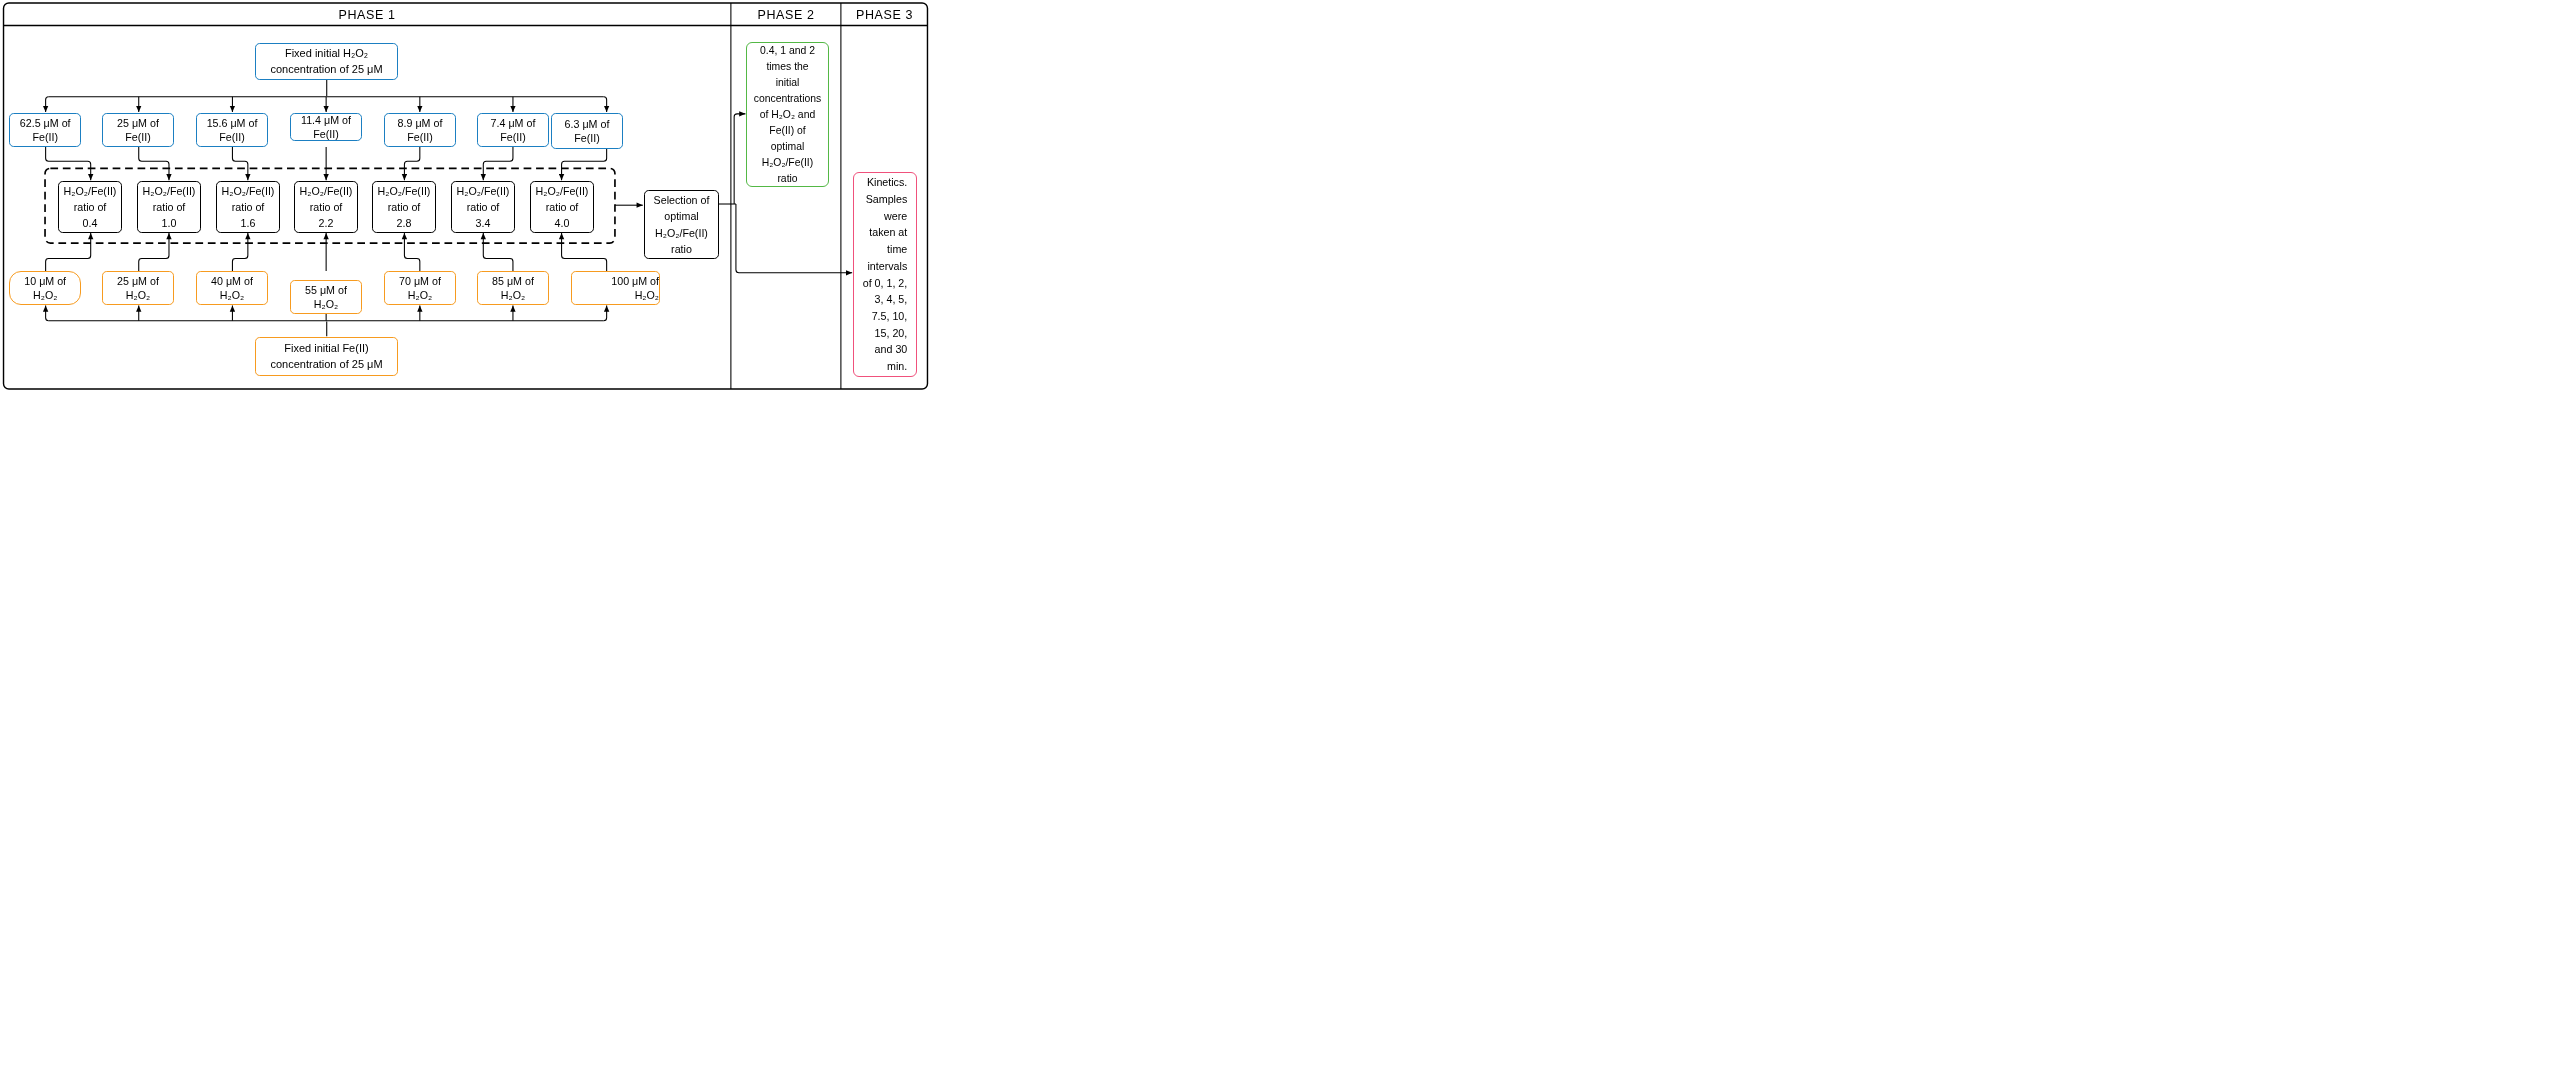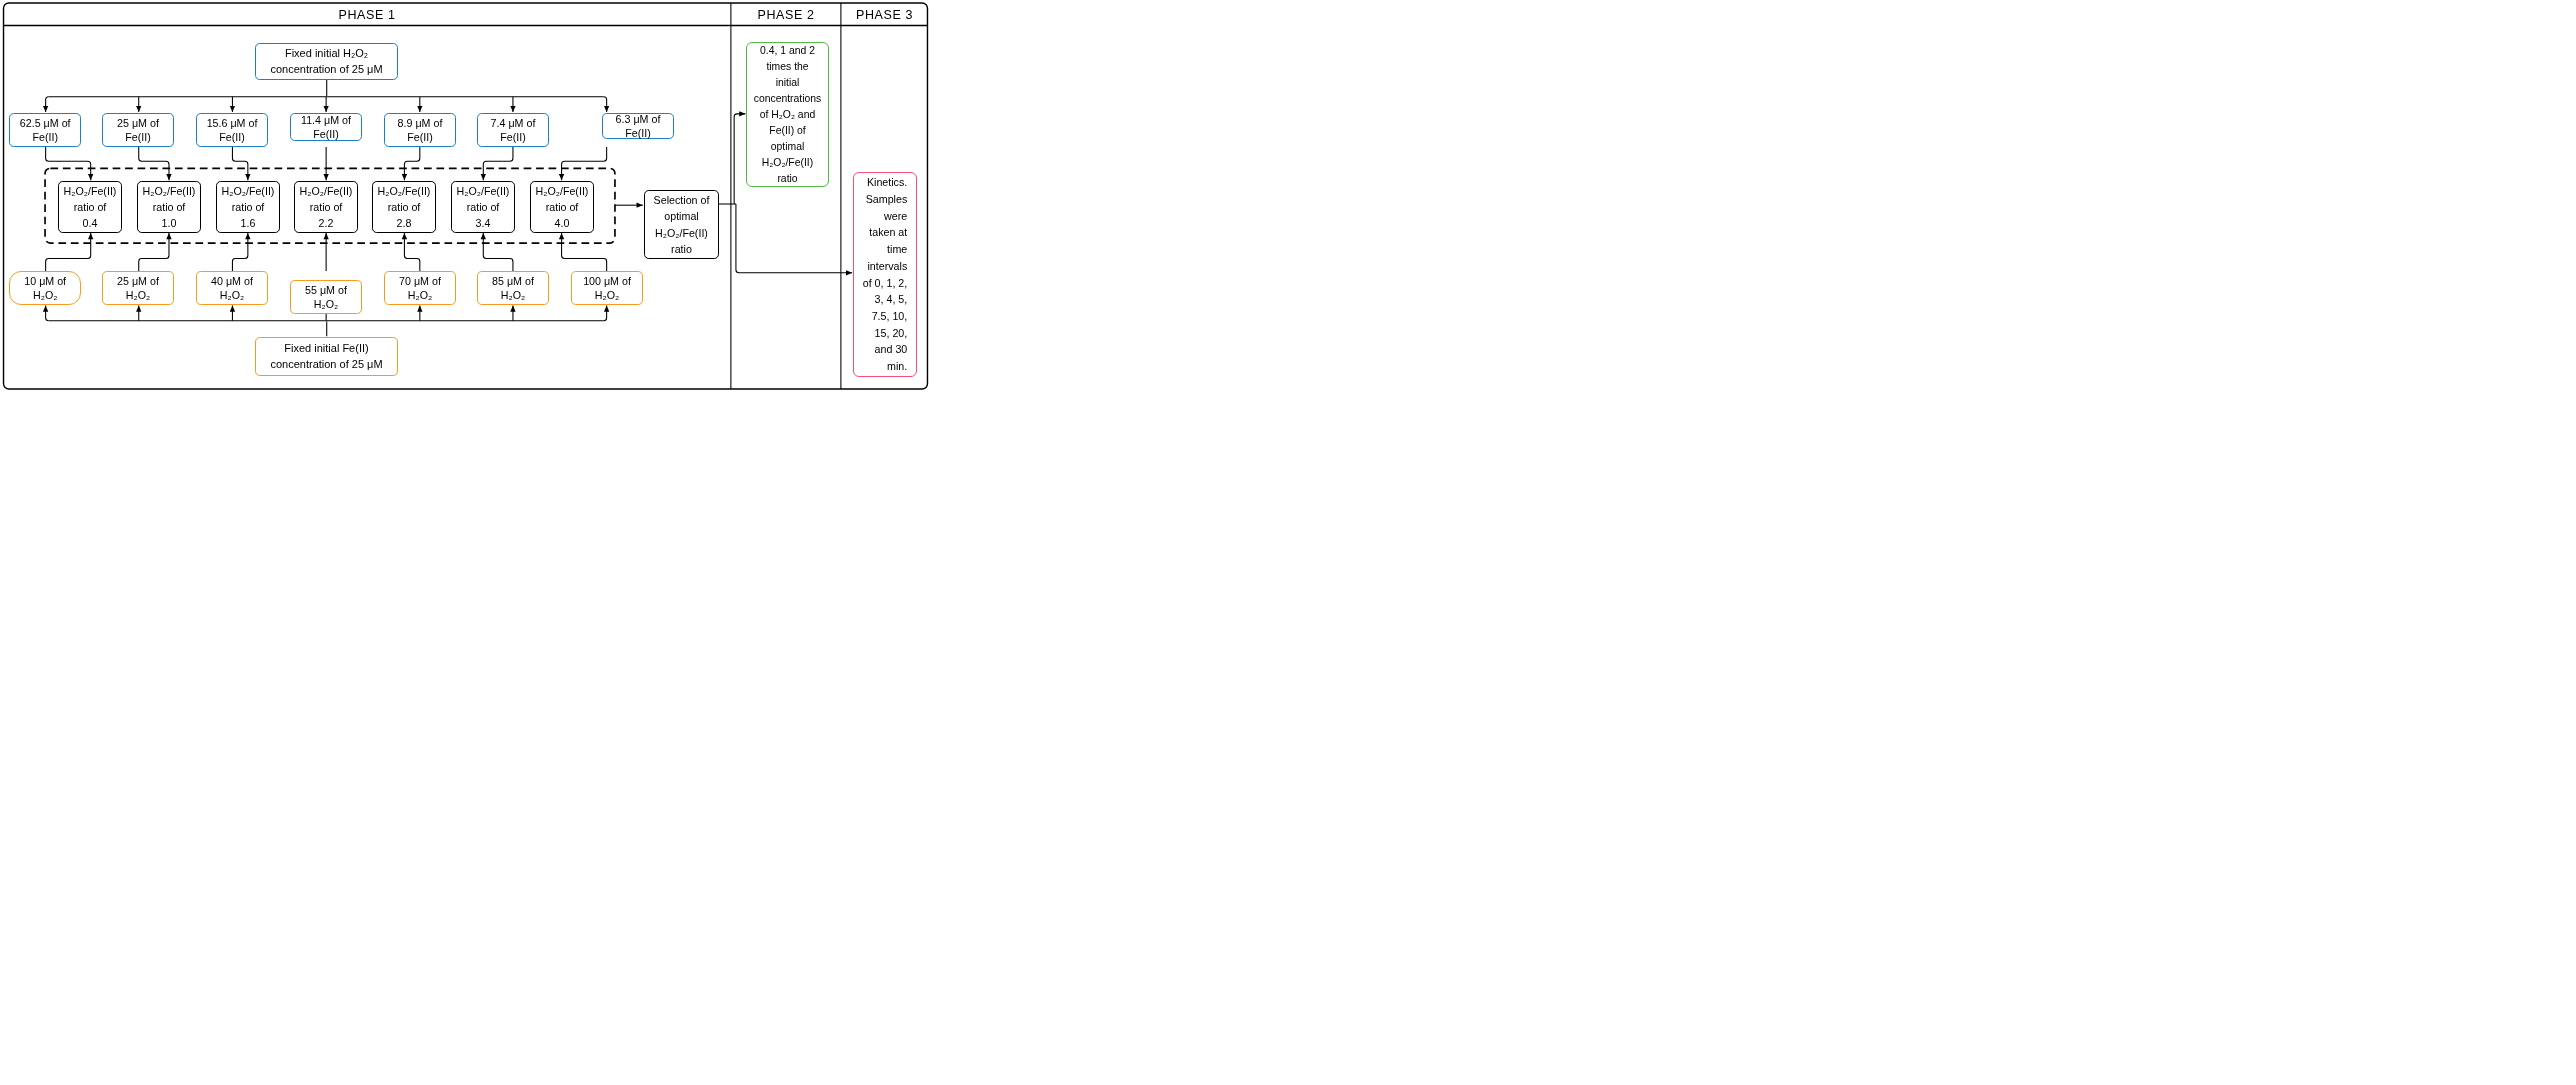--- a/index.html
+++ b/index.html
@@ -126,21 +126,21 @@
     <span>Fe(II)</span>
   </div>
   <div class="box blue-border" style="left:384px;top:113px;width:72px;height:34px;">
     <span>8.9 μM of</span>
     <span>Fe(II)</span>
   </div>
   <div class="box blue-border" style="left:477px;top:113px;width:72px;height:34px;">
     <span>7.4 μM of</span>
     <span>Fe(II)</span>
   </div>
-  <div class="box blue-border" style="left:602px;top:113px;width:72px;height:26px;">
+  <div class="box blue-border" style="left:551px;top:113px;width:72px;height:36px;">
     <span>6.3 μM of</span>
     <span>Fe(II)</span>
   </div>
 
   <div class="box black-border ratio-box" style="left:58px;top:181px;width:64px;height:52px;">
     <span>H₂O₂/Fe(II)</span>
     <span>ratio of</span>
     <span>0.4</span>
   </div>
   <div class="box black-border ratio-box" style="left:137px;top:181px;width:64px;height:52px;">
@@ -191,21 +191,21 @@
     <span>H₂O₂</span>
   </div>
   <div class="box orange-border" style="left:384px;top:271px;width:72px;height:34px;">
     <span>70 μM of</span>
     <span>H₂O₂</span>
   </div>
   <div class="box orange-border" style="left:477px;top:271px;width:72px;height:34px;">
     <span>85 μM of</span>
     <span>H₂O₂</span>
   </div>
-  <div class="box orange-border" style="left:571px;top:271px;width:72px;height:34px;">
+  <div class="box orange-border" style="left:571px;top:271px;width:89px;height:34px;align-items:flex-end;">
     <span>100 μM of</span>
     <span>H₂O₂</span>
   </div>
 
   <div class="box orange-border fixed-box" style="left:255px;top:337px;width:143px;height:39px;">Fixed initial Fe(II)
 concentration of 25 μM</div>
 
   <div class="box black-border selection-box" style="left:644px;top:170px;width:75px;height:69px;">Selection of
 optimal
 H₂O₂/Fe(II)

